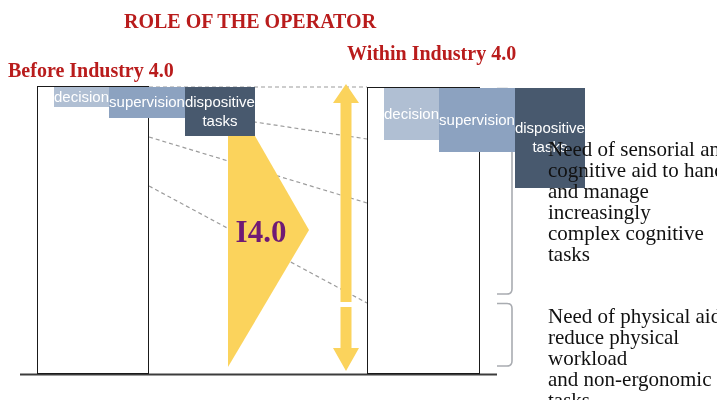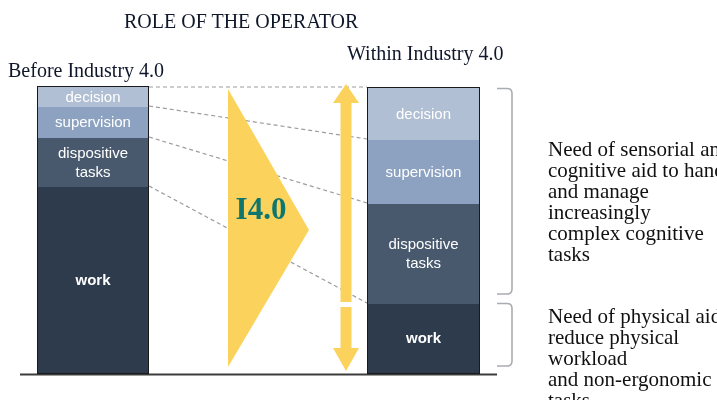--- a/index.html
+++ b/index.html
@@ -7,35 +7,36 @@
     position: relative;
     width: 717px;
     height: 400px;
     background: #ffffff;
     overflow: hidden;
     font-family: "Liberation Serif", serif;
   }
   .heading {
     position: absolute;
     font-family: "Liberation Serif", serif;
-    font-weight: normal;
+    font-weight: bold;
     font-size: 20px;
-    color: #0f172a;
+    color: #b91c1c;
     white-space: nowrap;
   }
   .title { left: 124px; top: 10px; }
   .header-left { left: 8px; top: 51px; margin-top: 8px; }
   .header-right { left: 347px; top: 42px; }
 
   .bar {
     position: absolute;
     display: flex;
-    flex-direction: column;
+    flex-direction: row;
     box-sizing: border-box;
     border: 1px solid #1a1a1a;
+    padding-left: 16px;
   }
   .bar-left  { left: 37px;  top: 86px; width: 112px; height: 288px; }
   .bar-right { left: 367px; top: 87px; width: 113px; height: 287px; }
   .seg {
     display: flex;
     align-items: center;
     justify-content: center;
     flex-shrink: 0;
     overflow: hidden;
   }
@@ -47,27 +48,27 @@
     text-align: center;
     white-space: pre-line;
     line-height: 1.25;
   }
 
   .svg-layer { position: absolute; left: 0; top: 0; }
 
   .i40-label {
     position: absolute;
     left: 228px;
-    top: 193px;
+    top: 216px;
     width: 66px;
     text-align: center;
     font-family: "Liberation Serif", serif;
     font-weight: bold;
     font-size: 31px;
-    color: #0f766e;
+    color: #701a75;
     line-height: 1;
   }
 
   .note {
     position: absolute;
     left: 548px;
     width: 200px;
     font-family: "Liberation Serif", serif;
     font-size: 21px;
     line-height: 21px;

